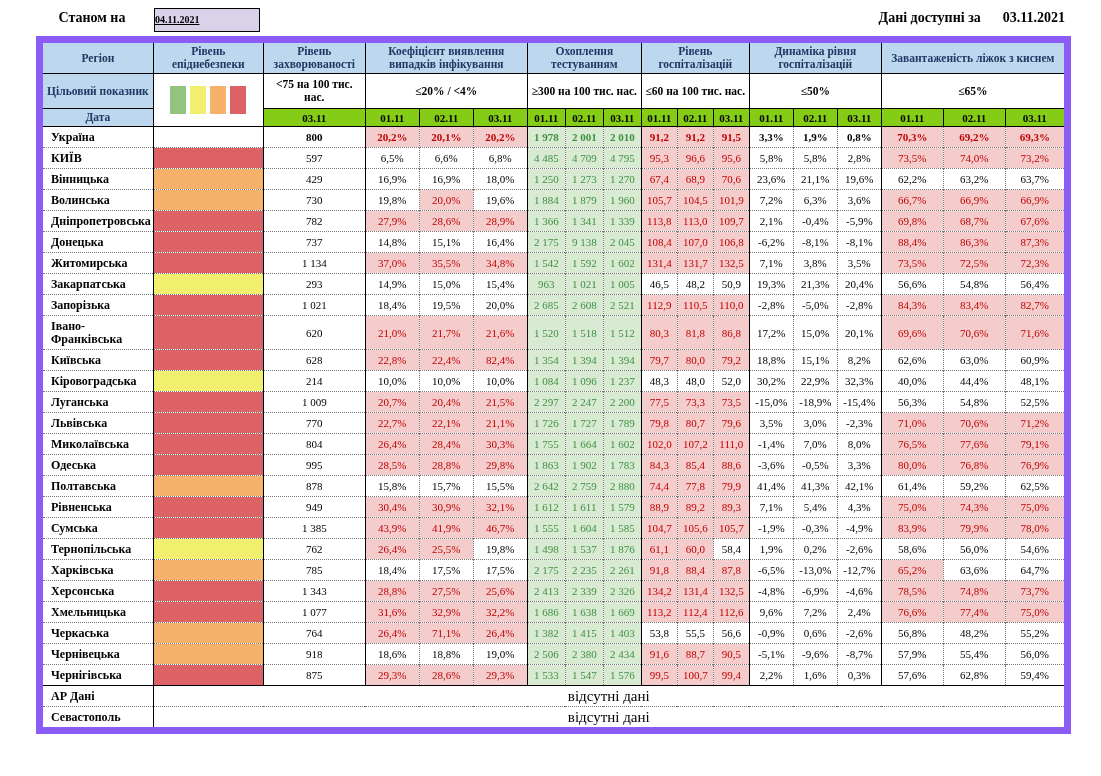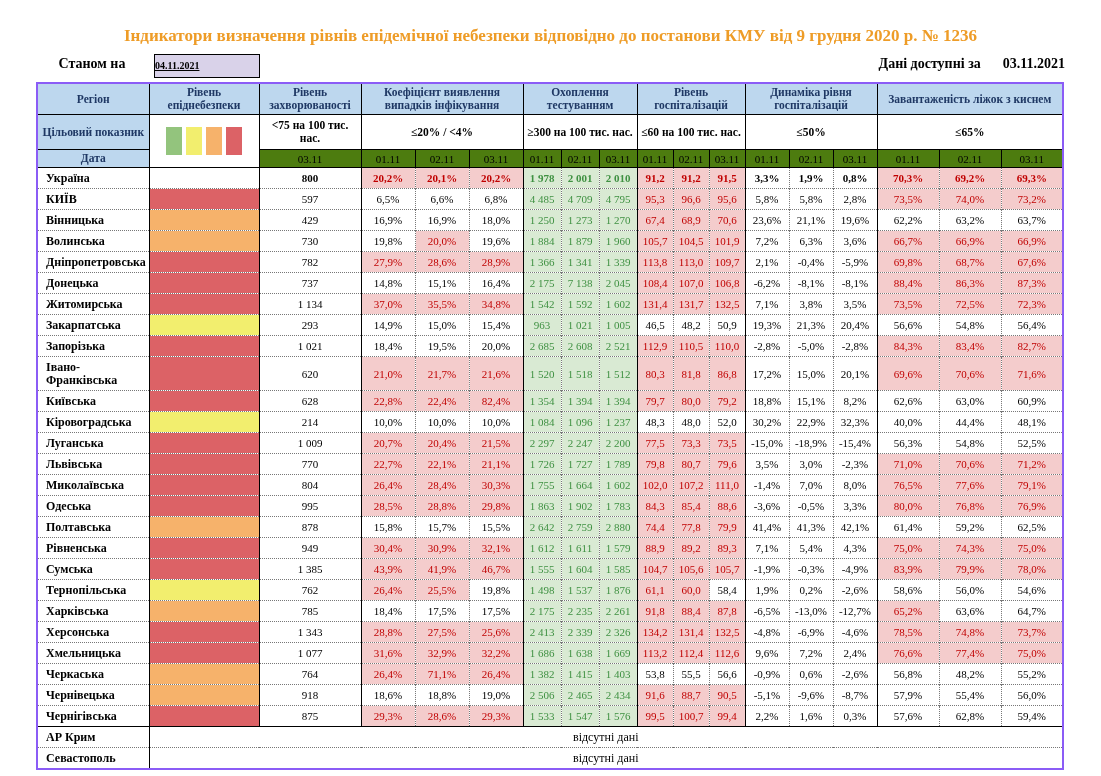--- a/index.html
+++ b/index.html
@@ -6,50 +6,49 @@
   body{width:1101px;height:776px;overflow:hidden;
        font-family:"Liberation Serif","DejaVu Serif",serif;color:#000;}
   .page{position:relative;width:1101px;height:776px;}
   .title{margin-top:26px;text-align:center;font-size:17px;font-weight:bold;color:#EE9C27;}
   .meta-row{position:relative;height:26px;margin:8px 36px 2px 36px;}
   .as-of{position:absolute;left:0;top:2px;width:112px;text-align:center;font-weight:bold;font-size:14px;}
   .as-of-box{position:absolute;left:118px;top:0;width:104px;height:22px;line-height:22px;
              background:#D9D2E9;border:1px solid #000;text-align:left;font-weight:bold;font-size:10px;text-decoration:underline;}
   .avail{position:absolute;right:0;top:2px;font-weight:bold;font-size:14px;}
   .avail .d{margin-left:22px;}
-  table{border-collapse:collapse;table-layout:fixed;margin:2px 0 0 36px;border:2px solid #8b5cf6;}
+  table{border-collapse:collapse;table-layout:fixed;margin:2px 0 0 36px;border:7px solid #8b5cf6;}
   th,td{padding:0 2px;overflow:hidden;white-space:nowrap;}
   thead th{border:1px solid #000;}
   th.hblue{background:#BDD7EE;color:#1F3864;font-weight:bold;font-size:11.5px;line-height:1.12;white-space:normal;}
   th.hwhite{background:#fff;color:#000;font-weight:bold;font-size:11.5px;line-height:1.12;white-space:normal;}
-  th.hdate{background:#4d7c0f;color:#000;font-weight:normal;font-size:11px;height:17px;}
+  th.hdate{background:#84cc16;color:#000;font-weight:bold;font-size:11px;height:17px;}
   tr.grp th{height:30px;}
   tr.tgt th{height:34px;}
   tbody td{border-left:1px dotted #777;border-top:1px dotted #777;height:20px;
            font-size:11px;text-align:center;vertical-align:middle;}
   tbody tr.first td{border-top:1px solid #000;}
   td.gs, th.gs{border-left:1px solid #000 !important;}
   td.name{text-align:left;font-weight:bold;font-size:12px;padding-left:8px;white-space:normal;line-height:1.05;}
   td.epi-red{background:#DC6266;}
   td.epi-orange{background:#F6B26B;}
   td.epi-yellow{background:#F2EE6E;}
   td.bad{background:#F4CCCC;color:#C00000;}
   td.good{background:#D9EAD3;color:#3F9142;}
   tr.bold-row td{font-weight:bold;}
   tr.tall td{height:33px;}
-  td.nodata{font-size:12px;}
+  td.nodata{font-size:15px;}
   tr.nd-first td{border-top:1px solid #000;}
   .legend{display:flex;gap:4px;justify-content:center;align-items:center;}
   .legend span{display:inline-block;width:16px;height:28px;}
 </style>
 </head>
 <body>
 
 <div class="page">
-  <div class="title">Індикатори визначення рівнів епідемічної небезпеки відповідно до постанови КМУ від 9 грудня 2020 р. № 1236</div>
 
   <div class="meta-row">
     <span class="as-of">Станом на</span>
     <span class="as-of-box">04.11.2021</span>
     <span class="avail"><span>Дані доступні за</span><span class="d">03.11.2021</span></span>
   </div>
 
   <table>
     <colgroup>
       <col style="width:112px">
@@ -221,21 +220,21 @@
           <td class=" bad">67,6%</td>
         </tr>
         <tr>
           <td class="name">Донецька</td>
           <td class="gs epi-red"></td>
           <td class="gs">737</td>
           <td class="gs">14,8%</td>
           <td class="">15,1%</td>
           <td class="">16,4%</td>
           <td class="gs good">2 175</td>
-          <td class="good">7 138</td>
+          <td class="good">9 138</td>
           <td class="good">2 045</td>
           <td class="gs bad">108,4</td>
           <td class=" bad">107,0</td>
           <td class=" bad">106,8</td>
           <td class="gs">-6,2%</td>
           <td class="">-8,1%</td>
           <td class="">-8,1%</td>
           <td class="gs bad">88,4%</td>
           <td class=" bad">86,3%</td>
           <td class=" bad">87,3%</td>
@@ -601,21 +600,21 @@
           <td class="">55,2%</td>
         </tr>
         <tr>
           <td class="name">Чернівецька</td>
           <td class="gs epi-orange"></td>
           <td class="gs">918</td>
           <td class="gs">18,6%</td>
           <td class="">18,8%</td>
           <td class="">19,0%</td>
           <td class="gs good">2 506</td>
-          <td class="good">2 465</td>
+          <td class="good">2 380</td>
           <td class="good">2 434</td>
           <td class="gs bad">91,6</td>
           <td class=" bad">88,7</td>
           <td class=" bad">90,5</td>
           <td class="gs">-5,1%</td>
           <td class="">-9,6%</td>
           <td class="">-8,7%</td>
           <td class="gs">57,9%</td>
           <td class="">55,4%</td>
           <td class="">56,0%</td>
@@ -634,21 +633,21 @@
           <td class=" bad">100,7</td>
           <td class=" bad">99,4</td>
           <td class="gs">2,2%</td>
           <td class="">1,6%</td>
           <td class="">0,3%</td>
           <td class="gs">57,6%</td>
           <td class="">62,8%</td>
           <td class="">59,4%</td>
         </tr>
         <tr class="nd-first">
-          <td class="name">АР Крим</td>
+          <td class="name">АР Дані</td>
           <td class="gs nodata" colspan="17">відсутні дані</td>
         </tr>
         <tr>
           <td class="name">Севастополь</td>
           <td class="gs nodata" colspan="17">відсутні дані</td>
         </tr>
       </tbody>
   </table>
 </div>
 

